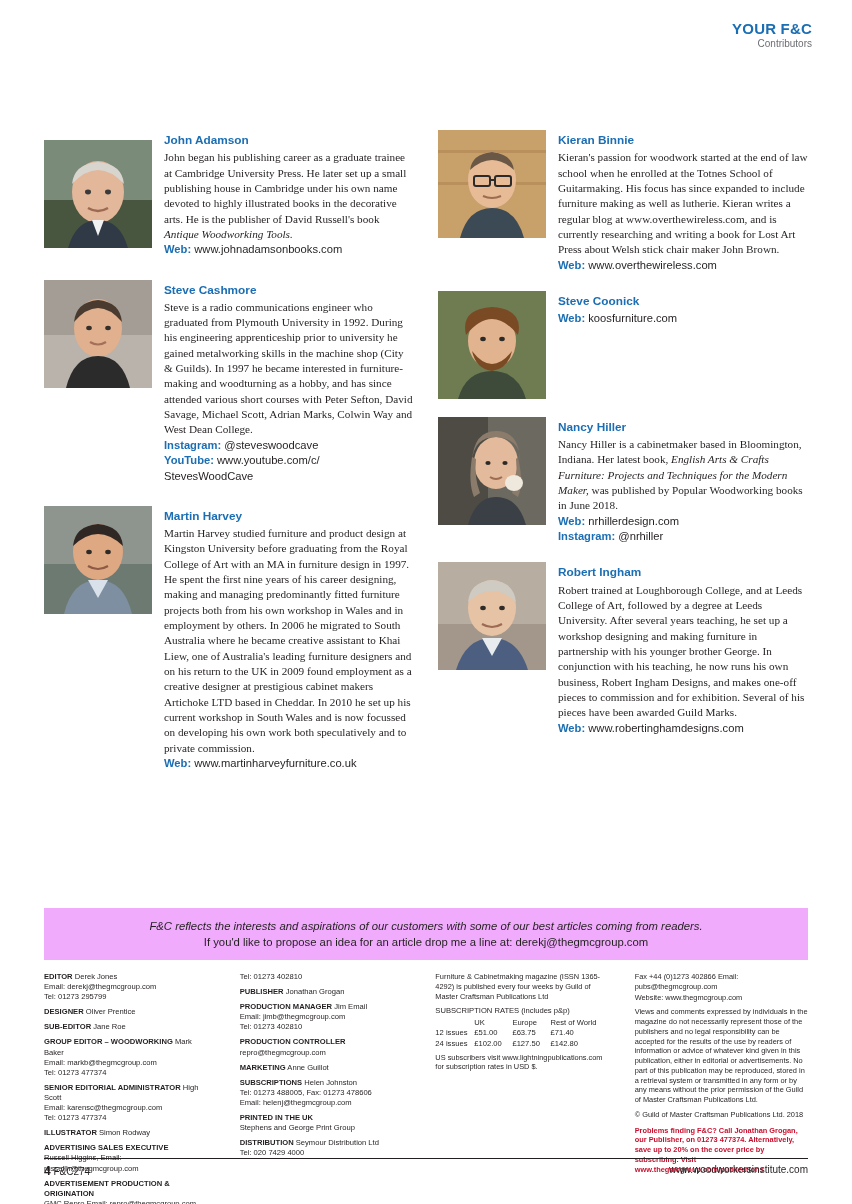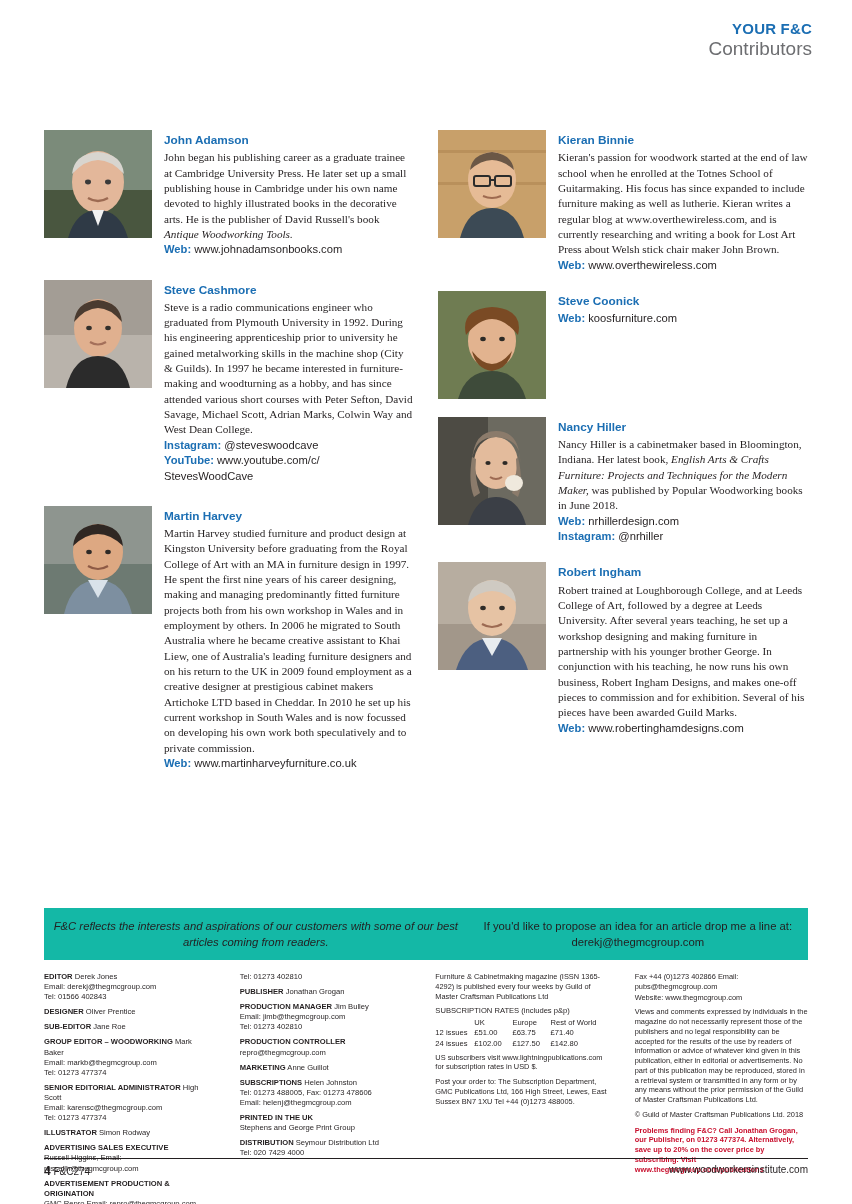--- a/index.html
+++ b/index.html
@@ -28,21 +28,21 @@
     text-align: right;
     line-height: 1.15;
   }
   .header .brand {
     font-size: 15px;
     font-weight: bold;
     color: #1b6eb3;
     letter-spacing: 0.2px;
   }
   .header .sub {
-    font-size: 19px;
+    font-size: 10px;
     color: #6d6e71;
     margin-top: 1px;
   }
 
   .page-title {
     position: absolute;
     left: 48px;
     top: 70px;
     font-size: 46px;
     color: #1b6eb3;
@@ -88,33 +88,33 @@
     margin-bottom: 2px;
     display: block;
   }
   .bio-body { display: block; font-family: Liberation Serif, serif; }
   .bio-body i { font-style: italic; }
   .bio-links { display:block; margin-top: 0; }
   .link-line { display: block; }
   .link-label { font-weight: bold; color: #1b6eb3; }
 
   
-  .col.left .bio:nth-child(1) { margin-bottom: 22px; }
+  .col.left .bio:nth-child(1) { margin-bottom: 22px; align-items: center; }
   .col.left .bio:nth-child(2) { margin-bottom: 22px; }
 
   
   .banner {
     position: absolute;
     left: 44px;
     top: 908px;
     width: 764px;
     height: 52px;
-    background: #14b8a6;
+    background: #f0abfc;
     display: flex;
-    flex-direction: row;
+    flex-direction: column;
     align-items: center;
     justify-content: center;
     text-align: center;
     font-size: 11.3px;
     line-height: 1.45;
     color: #231f20;
   }
   .banner .l1 { font-style: italic; }
   .banner .l2 { }
 
@@ -353,21 +353,21 @@
     <div class="l1">F&amp;C reflects the interests and aspirations of our customers with some of our best articles coming from readers.</div>
     <div class="l2">If you'd like to propose an idea for an article drop me a line at: derekj@thegmcgroup.com</div>
   </div>
 
   <div class="colophon">
 
     <div class="ccol">
       <div class="c-entry">
         <span class="c-role">EDITOR</span><span> Derek Jones</span>
         <span class="c-line">Email: derekj@thegmcgroup.com</span>
-        <span class="c-line">Tel: 01566 402843</span>
+        <span class="c-line">Tel: 01273 295799</span>
       </div>
       <div class="c-entry">
         <span class="c-role">DESIGNER</span><span> Oliver Prentice</span>
       </div>
       <div class="c-entry">
         <span class="c-role">SUB-EDITOR</span><span> Jane Roe</span>
       </div>
       <div class="c-entry">
         <span class="c-role">GROUP EDITOR – WOODWORKING</span><span> Mark Baker</span>
         <span class="c-line">Email: markb@thegmcgroup.com</span>
@@ -392,21 +392,21 @@
     </div>
 
     <div class="ccol">
       <div class="c-entry">
         <span class="c-line">Tel: 01273 402810</span>
       </div>
       <div class="c-entry">
         <span class="c-role">PUBLISHER</span><span> Jonathan Grogan</span>
       </div>
       <div class="c-entry">
-        <span class="c-role">PRODUCTION MANAGER</span><span> Jim Bulley</span>
+        <span class="c-role">PRODUCTION MANAGER</span><span> Jim Email</span>
         <span class="c-line">Email: jimb@thegmcgroup.com</span>
         <span class="c-line">Tel: 01273 402810</span>
       </div>
       <div class="c-entry">
         <span class="c-role">PRODUCTION CONTROLLER</span>
         <span class="c-line">repro@thegmcgroup.com</span>
       </div>
       <div class="c-entry">
         <span class="c-role">MARKETING</span><span> Anne Guillot</span>
       </div>
@@ -446,21 +446,20 @@
           <tr>
             <td>24 issues</td>
             <td class="num">£102.00</td>
             <td class="num">£127.50</td>
             <td class="num">£142.80</td>
           </tr>
         </tbody>
           </table>
         <span class="c-line tiny">US subscribers visit www.lightningpublications.com for subscription rates in USD $.</span>
       </div>
-      <div class="c-entry tiny">Post your order to: The Subscription Department, GMC Publications Ltd, 166 High Street, Lewes, East Sussex BN7 1XU Tel +44 (0)1273 488005.</div>
     </div>
 
     <div class="ccol wide">
       <div class="c-entry tiny">Fax +44 (0)1273 402866 Email: pubs@thegmcgroup.com</div>
       <div class="c-entry tiny" style="margin-top:-4px">Website: www.thegmcgroup.com</div>
       <div class="c-entry tiny">Views and comments expressed by individuals in the magazine do not necessarily represent those of the publishers and no legal responsibility can be accepted for the results of the use by readers of information or advice of whatever kind given in this publication, either in editorial or advertisements. No part of this publication may be reproduced, stored in a retrieval system or transmitted in any form or by any means without the prior permission of the Guild of Master Craftsman Publications Ltd.</div>
       <div class="c-entry tiny">© Guild of Master Craftsman Publications Ltd. 2018</div>
       <div class="c-entry tiny red" style="margin-top:6px">Problems finding F&amp;C? Call Jonathan Grogan, our Publisher, on 01273 477374. Alternatively, save up to 20% on the cover price by subscribing. Visit www.thegmcgroup.com/publications</div>
     </div>
 

